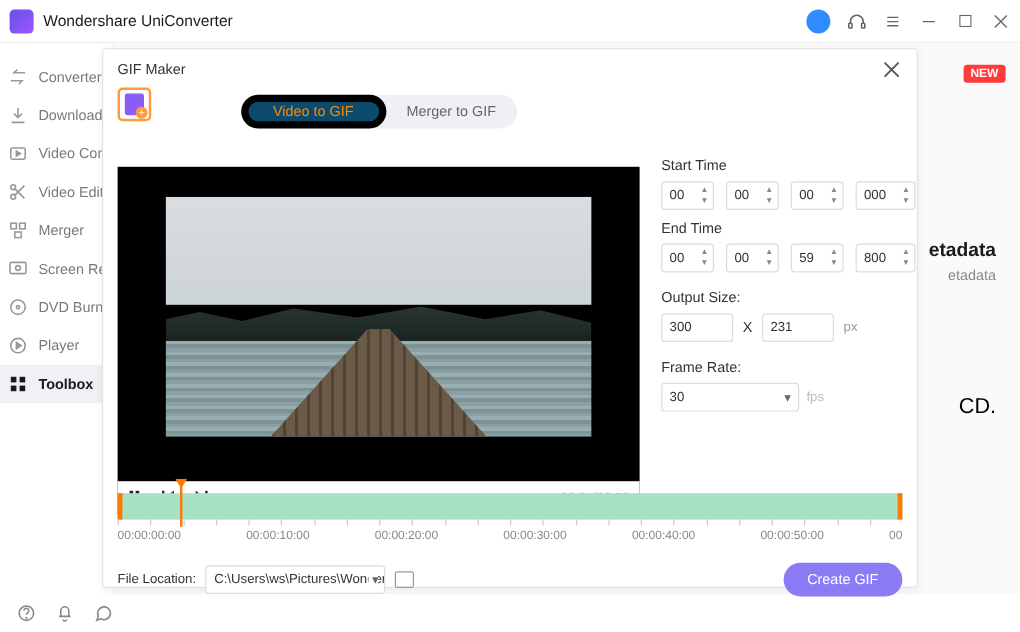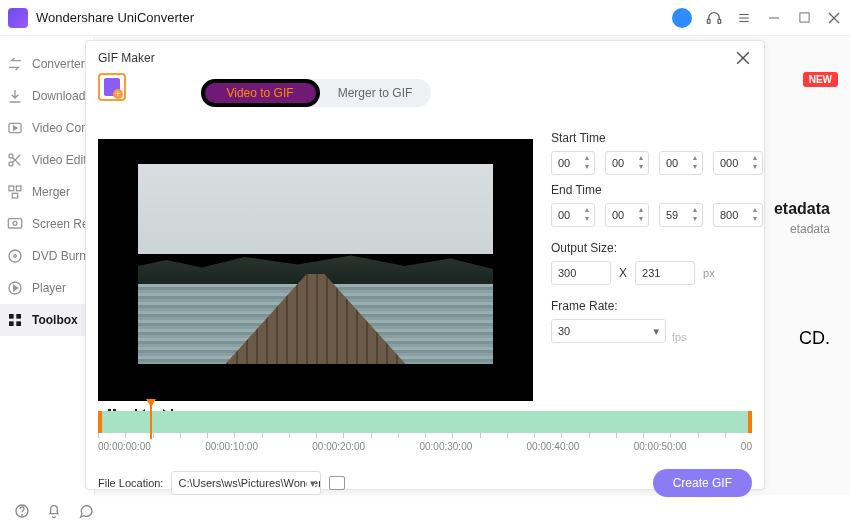--- a/index.html
+++ b/index.html
@@ -9,36 +9,36 @@
 .app-title{font-size:13px;color:#1a1a1a;font-weight:400;flex:1}
 .titlebar-btns{display:flex;align-items:center;gap:14px}
 .avatar{width:20px;height:20px;border-radius:50%;background:#2d8cff}
 .tb-icon{width:16px;height:16px;display:flex;align-items:center;justify-content:center;color:#666;cursor:pointer}
 .main{display:flex;height:459px}
 .sidebar{width:95px;border-right:1px solid #eee;padding-top:12px;position:relative}
 .side-item{display:flex;align-items:center;padding:7px 6px;gap:8px;color:#7a7a7a;font-size:12px;cursor:pointer;white-space:nowrap;overflow:hidden}
 .side-item.active{background:#f0f0f5;color:#1a1a1a;font-weight:600}
 .side-ico{width:18px;height:18px;flex:0 0 18px;display:flex;align-items:center;justify-content:center}
 .content{flex:1;position:relative;background:#fafafa}
-.badge-new{position:absolute;right:12px;top:36px;background:#ff3b3b;color:#fff;font-size:10px;font-weight:700;padding:2px 6px;border-radius:3px}
+.badge-new{position:absolute;right:12px;top:18px;background:#ff3b3b;color:#fff;font-size:10px;font-weight:700;padding:2px 6px;border-radius:3px}
 .bg-hint1{position:absolute;right:20px;top:164px;color:#1a1a1a;font-size:16px;font-weight:600}
 .bg-hint2{position:absolute;right:20px;top:186px;color:#888;font-size:12px}
 .bg-hint3{position:absolute;right:20px;top:292px;color:#000000;font-size:18px}
 .modal{position:absolute;left:85px;top:40px;width:680px;height:450px;background:#fff;border:1px solid #e3e3e3;border-radius:4px;box-shadow:0 2px 8px rgba(0,0,0,.06)}
 .modal-hd{display:flex;align-items:center;padding:8px 12px}
 .modal-title{font-size:12px;color:#333;flex:1}
 .modal-close{width:18px;height:18px;cursor:pointer;color:#555;display:flex;align-items:center;justify-content:center}
 .modal-body{display:flex;padding:0 12px;height:330px}
 .left-col{flex:0 0 435px}
 .add-btn{width:28px;height:28px;border:2px solid #ff9a3c;border-radius:4px;display:flex;align-items:center;justify-content:center;position:absolute;left:12px;top:32px;cursor:pointer}
 .add-inner{width:16px;height:18px;background:#8b5cf6;border-radius:2px;position:relative}
 .add-plus{position:absolute;right:-3px;bottom:-3px;width:10px;height:10px;border-radius:50%;background:#ff9a3c;color:#fff;font-size:9px;line-height:10px;text-align:center}
 .tab-pill{width:230px;height:28px;border-radius:14px;background:#eef0f4;margin:4px auto 10px;display:flex;position:relative}
 .tab-opt{flex:1;display:flex;align-items:center;justify-content:center;font-size:12px;color:#666;cursor:pointer;border-radius:14px}
-.tab-opt.active{background:#701a75;color:#ff8a00;border:4px solid #000000}
+.tab-opt.active{background:#0c4a6e;color:#ff8a00;border:6px solid #000000}
 .video-area{width:435px;height:290px;background:#000;position:relative;margin-top:32px}
 .video-img{position:absolute;left:40px;top:25px;width:355px;height:200px;overflow:hidden}
 .sky{height:90px;background:linear-gradient(#d9dde0,#cdd4d6)}
 .mtn{height:30px;background:linear-gradient(#2a3530,#1a2420);clip-path:polygon(0 40%,8% 20%,18% 45%,30% 10%,45% 35%,60% 5%,75% 40%,88% 15%,100% 50%,100% 100%,0 100%)}
 .water{height:80px;background:repeating-linear-gradient(180deg,#9aaeb0 0 3px,#7b9296 3px 6px,#8aa0a3 6px 9px)}
 .pier{position:absolute;left:50%;bottom:0;transform:translateX(-50%);width:180px;height:90px;background:#6b5a48;clip-path:polygon(45% 0,55% 0,100% 100%,0 100%)}
 .pier::after{content:"";position:absolute;inset:0;background:repeating-linear-gradient(90deg,rgba(0,0,0,.25) 0 2px,transparent 2px 10px)}
 .controls{position:absolute;left:0;bottom:0;right:0;height:28px;background:#fff;display:flex;align-items:center;padding:0 8px;gap:14px}
 .ctrl{width:14px;height:14px;color:#222;cursor:pointer}
 .time{margin-left:auto;font-size:11px;color:#888}
@@ -353,21 +353,21 @@
             <span>300</span>
           </div>
         <span>X</span>
         <div class="size-in">
             <span>231</span>
           </div>
         <span class="px">px</span>
       </div>
 
       <div class="lbl" style="margin-top:14px">Frame Rate:</div>
-      <div style="display:flex;align-items:flex-end">
+      <div style="display:flex;align-items:center">
         <div class="sel">
             <span>30</span>
           </div>
         <span class="fps">fps</span>
       </div>
     </div>
   </div>
 
   <div class="timeline">
     <div class="tl-track">

